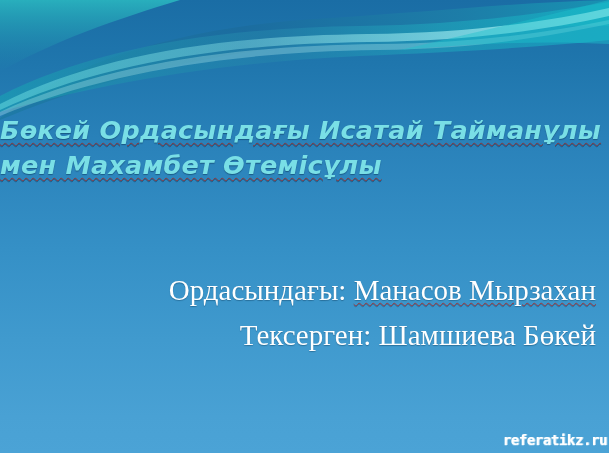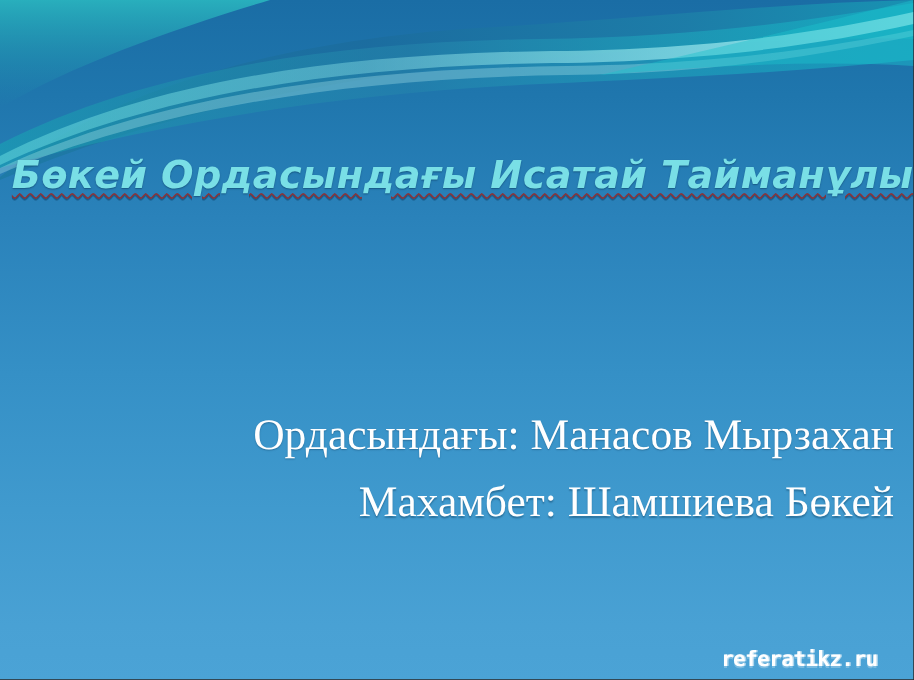--- a/index.html
+++ b/index.html
@@ -29,23 +29,23 @@
     left: 0; top: 0;
     width: 609px;
     height: 120px;
     pointer-events: none;
   }
 
   
   #title-block {
     position: absolute;
     left: 0;
-    top: 100px;
+    top: 113px;
     width: 609px;
-    text-align: right;
+    text-align: left;
   }
   .title-line {
     display: block;
     color: #79dfe6;
     font-family: "DejaVu Sans", sans-serif;
     font-style: italic;
     font-weight: bold;
     font-size: 25.5px;
     line-height: 35px;
     letter-spacing: 0.2px;
@@ -74,30 +74,31 @@
   .body-line {
     display: block;
     color: #ffffff;
     font-family: "Liberation Serif", "DejaVu Serif", serif;
     font-size: 29px;
     line-height: 45px;
     white-space: nowrap;
     text-shadow: 0 1px 1px rgba(0,40,70,0.35);
   }
   .body-line span.sq {
+    text-decoration: underline;
     text-decoration-style: wavy;
     text-decoration-color: rgba(165,45,45,0.9);
     text-decoration-thickness: 1px;
     text-underline-offset: 2px;
   }
 
   
   #watermark {
     position: absolute;
-    right: 24px;
+    right: 2px;
     bottom: 5px;
     color: #ffffff;
     font-family: "DejaVu Sans Mono", "Liberation Mono", monospace;
     font-weight: bold;
     font-size: 14px;
     letter-spacing: -0.4px;
     line-height: 16px;
     text-shadow:
       1px 0 0 rgba(255,255,255,0.55),
       0 1px 0 rgba(255,255,255,0.25);
@@ -146,22 +147,23 @@
              L609,16 C545,30 470,41 368,42 C215,44 95,66 0,110 Z" fill="url(#gLight)"></path>
 
     <path d="M0,112 C100,66 225,46 378,44 C478,43 550,32 609,20
              L609,24 C550,36 478,49 378,50 C225,52 100,74 0,116 Z" fill="#bff4f6" opacity="0.30"></path>
 
     <path d="M609,0 L609,44 C540,40 470,44 400,50 C470,34 545,16 609,0 Z" fill="#1cc0cc" opacity="0.45"></path>
   </svg>
 
   <div id="title-block">
     <span class="title-line"><span class="sq">Бөкей Ордасындағы Исатай Тайманұлы</span></span>
+    <span class="title-line"><span class="sq">мен Махамбет Өтемісұлы</span></span>
   </div>
 
   <div id="body-block">
     <span class="body-line"><span>Ордасындағы:</span>&nbsp;<span class="sq">Манасов Мырзахан</span></span>
-    <span class="body-line"><span>Махамбет:</span>&nbsp;<span>Шамшиева Бөкей</span></span>
+    <span class="body-line"><span>Тексерген:</span>&nbsp;<span>Шамшиева Бөкей</span></span>
   </div>
 
   <div id="watermark">referatikz.ru</div>
 
 </div>
 
 </body></html>

